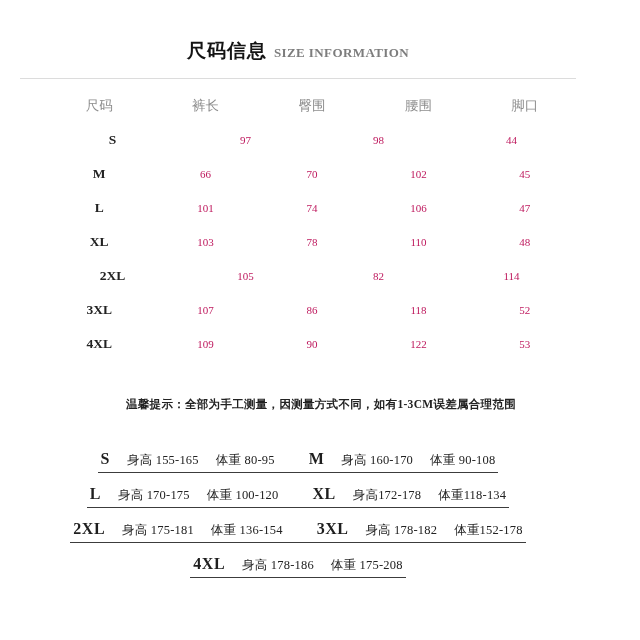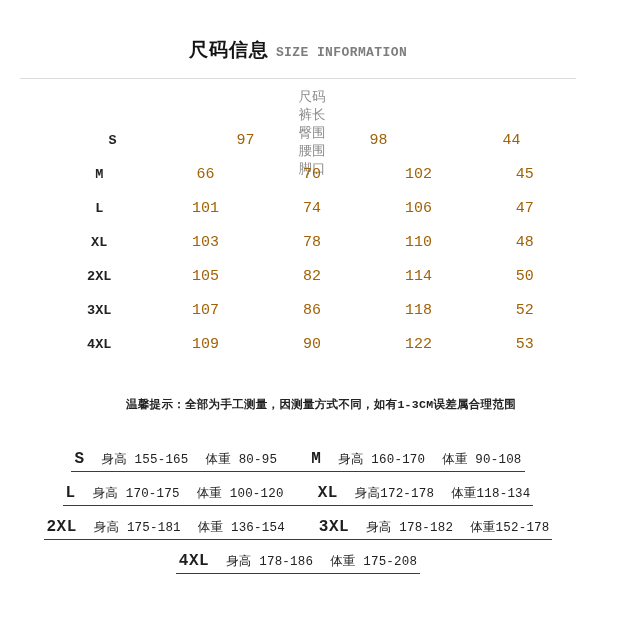--- a/index.html
+++ b/index.html
@@ -1,34 +1,34 @@
 <!DOCTYPE html>
 <html><head>
 <meta charset="utf-8">
 <style>
   html,body { margin:0; padding:0; background:#fff; }
   .page {
     width:596px; height:640px; background:#ffffff; overflow:hidden;
-    font-family:Liberation Mono, monospace;
+    font-family:Liberation Serif, serif;
     position:relative;
   }
   
   .header { text-align:center; padding-top:40px; line-height:22px; }
   .title-zh { font-size:19px; font-weight:bold; color:#141414; letter-spacing:1px; }
   .title-en { font-size:13px; font-weight:bold; color:#7d7d7d; margin-left:7px; letter-spacing:0.4px; }
   .divider { width:556px; height:1px; background:#dcdcdc; margin:14px auto 0; }
 
   
   .size-table { width:532px; margin:9px 0 0 46px; }
   .tr { display:flex; align-items:center; }
-  .tr.th { height:35px;flex-direction:column; }
+  .tr.th { height:35px; }
   .tr.td { height:34px; }
   .tc { flex:1; text-align:center; }
   .th .tc { color:#8d8d8d; font-size:13.5px; }
-  .td .tc { color:#a16207; font-size:15px; }
+  .td .tc { color:#be185d; font-size:11px; }
   .td .tc.size { font-weight:bold; font-size:13.5px; color:#222; }
 
   
   .note { margin-top:36px; text-align:center; font-size:11.5px; font-weight:bold; color:#222; letter-spacing:0.3px;padding-left:46px; }
 
   
   .fit-guide { margin-top:38px; display:flex; flex-direction:column; align-items:center; gap:12px; }
   .fg-row { display:flex; align-items:baseline; border-bottom:1px solid #3c3c3c; padding:0 3px 3px; }
   .fg-entry { display:flex; align-items:baseline; }
   .fg-entry + .fg-entry { margin-left:34px; }
@@ -80,21 +80,20 @@
       <div class="tc">103</div>
       <div class="tc">78</div>
       <div class="tc">110</div>
       <div class="tc">48</div>
     </div>
     <div class="tr td">
       <div class="tc size">2XL</div>
       <div class="tc">105</div>
       <div class="tc">82</div>
       <div class="tc">114</div>
-      <div class="tc">50</div>
     </div>
     <div class="tr td">
       <div class="tc size">3XL</div>
       <div class="tc">107</div>
       <div class="tc">86</div>
       <div class="tc">118</div>
       <div class="tc">52</div>
     </div>
     <div class="tr td">
       <div class="tc size">4XL</div>

